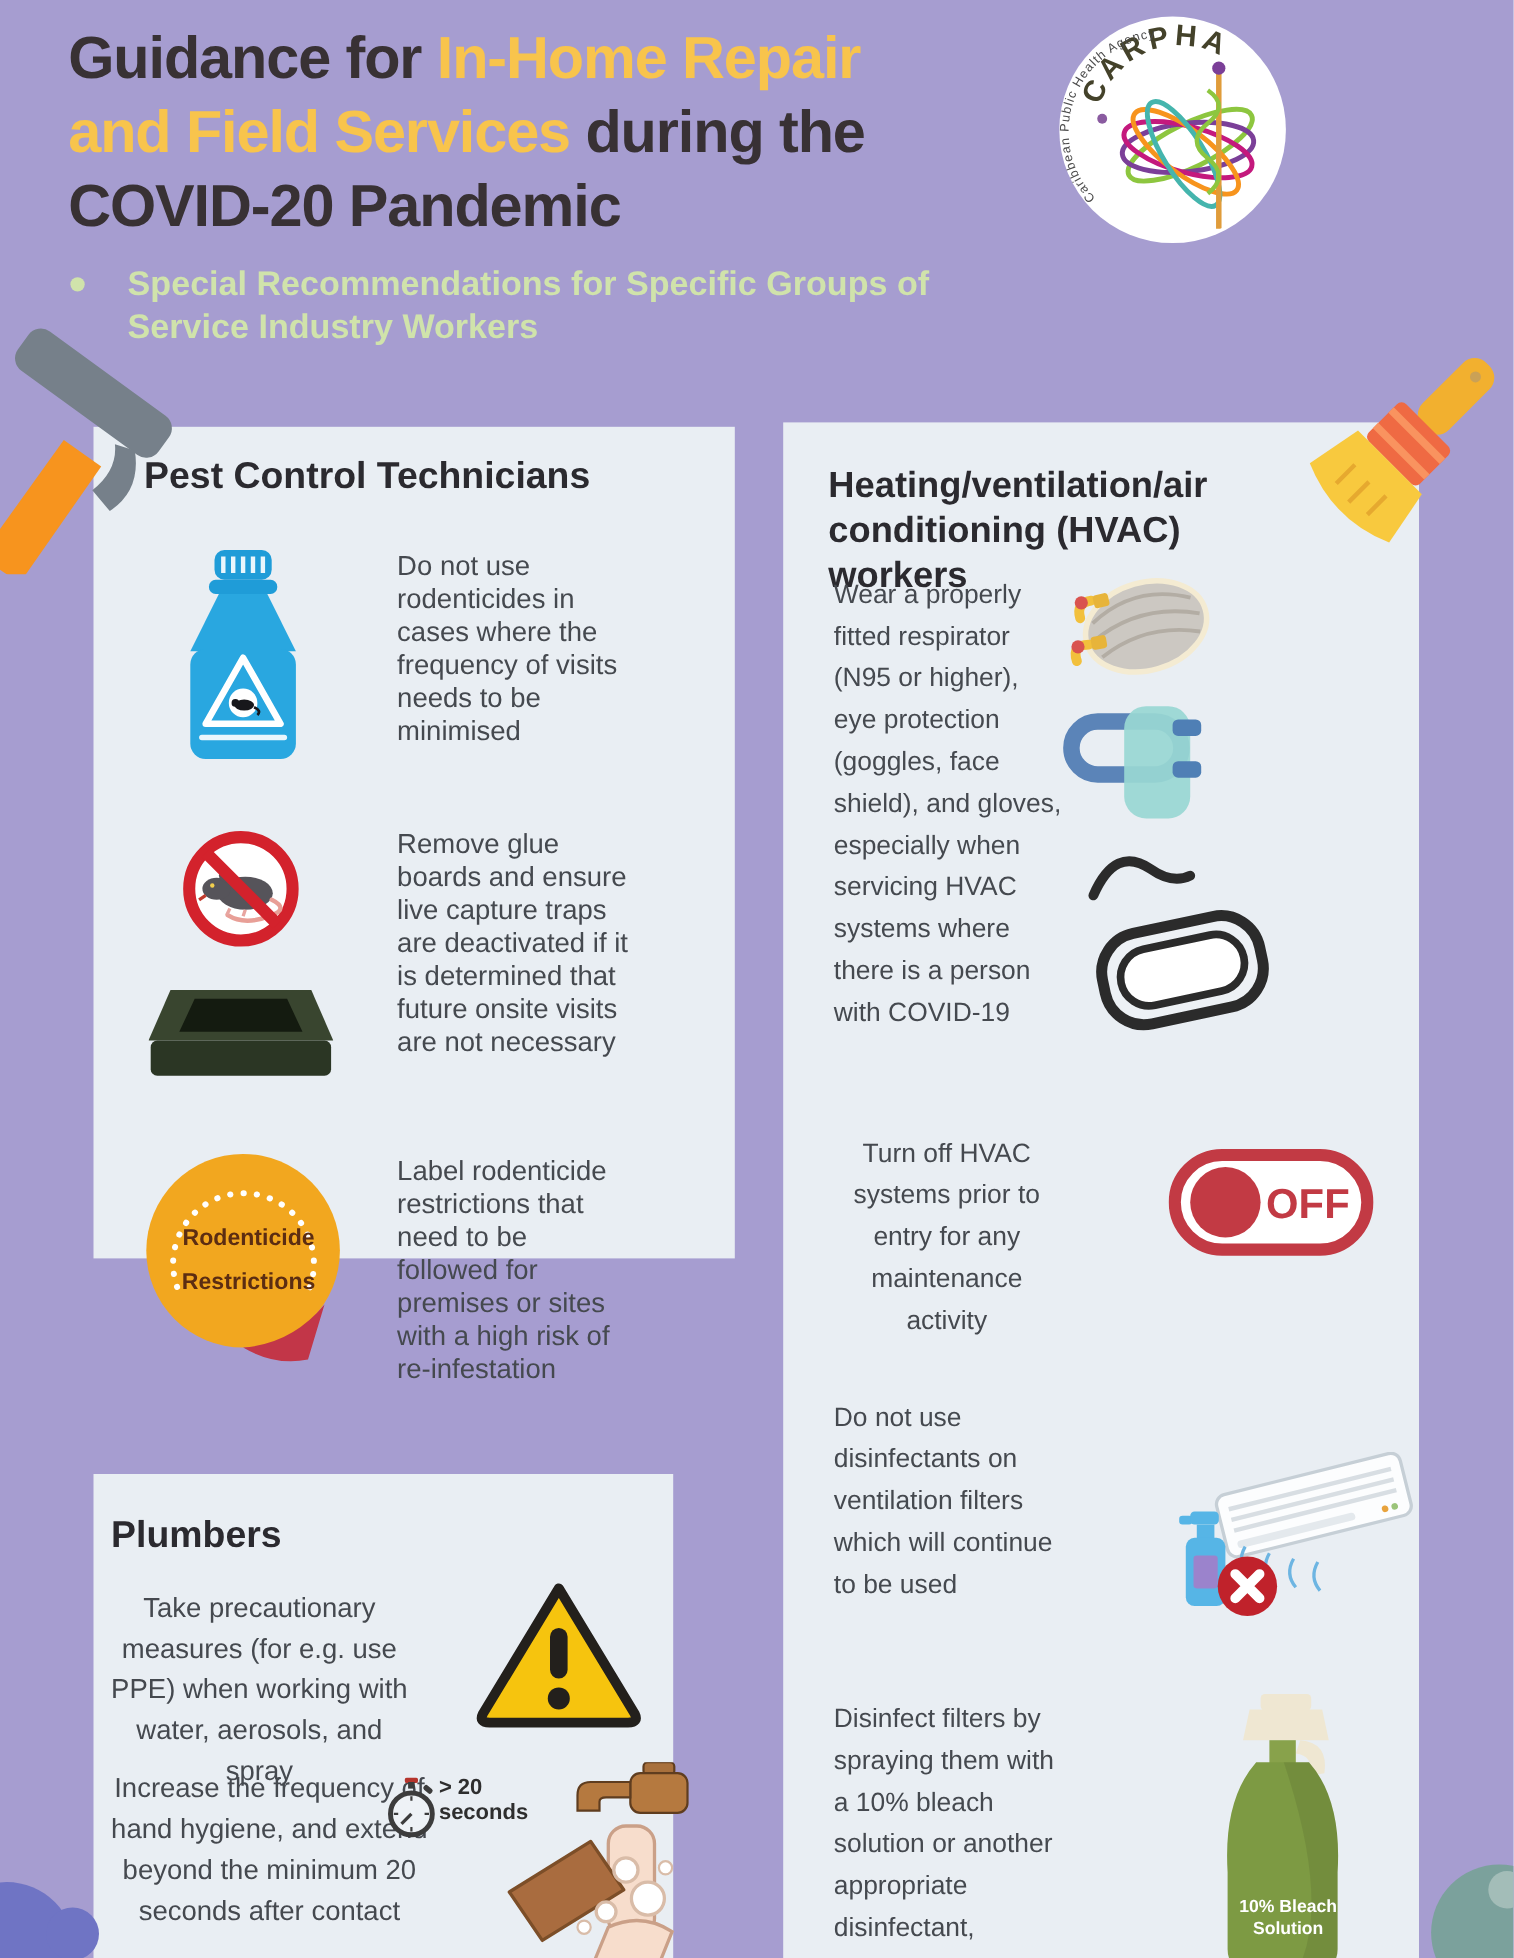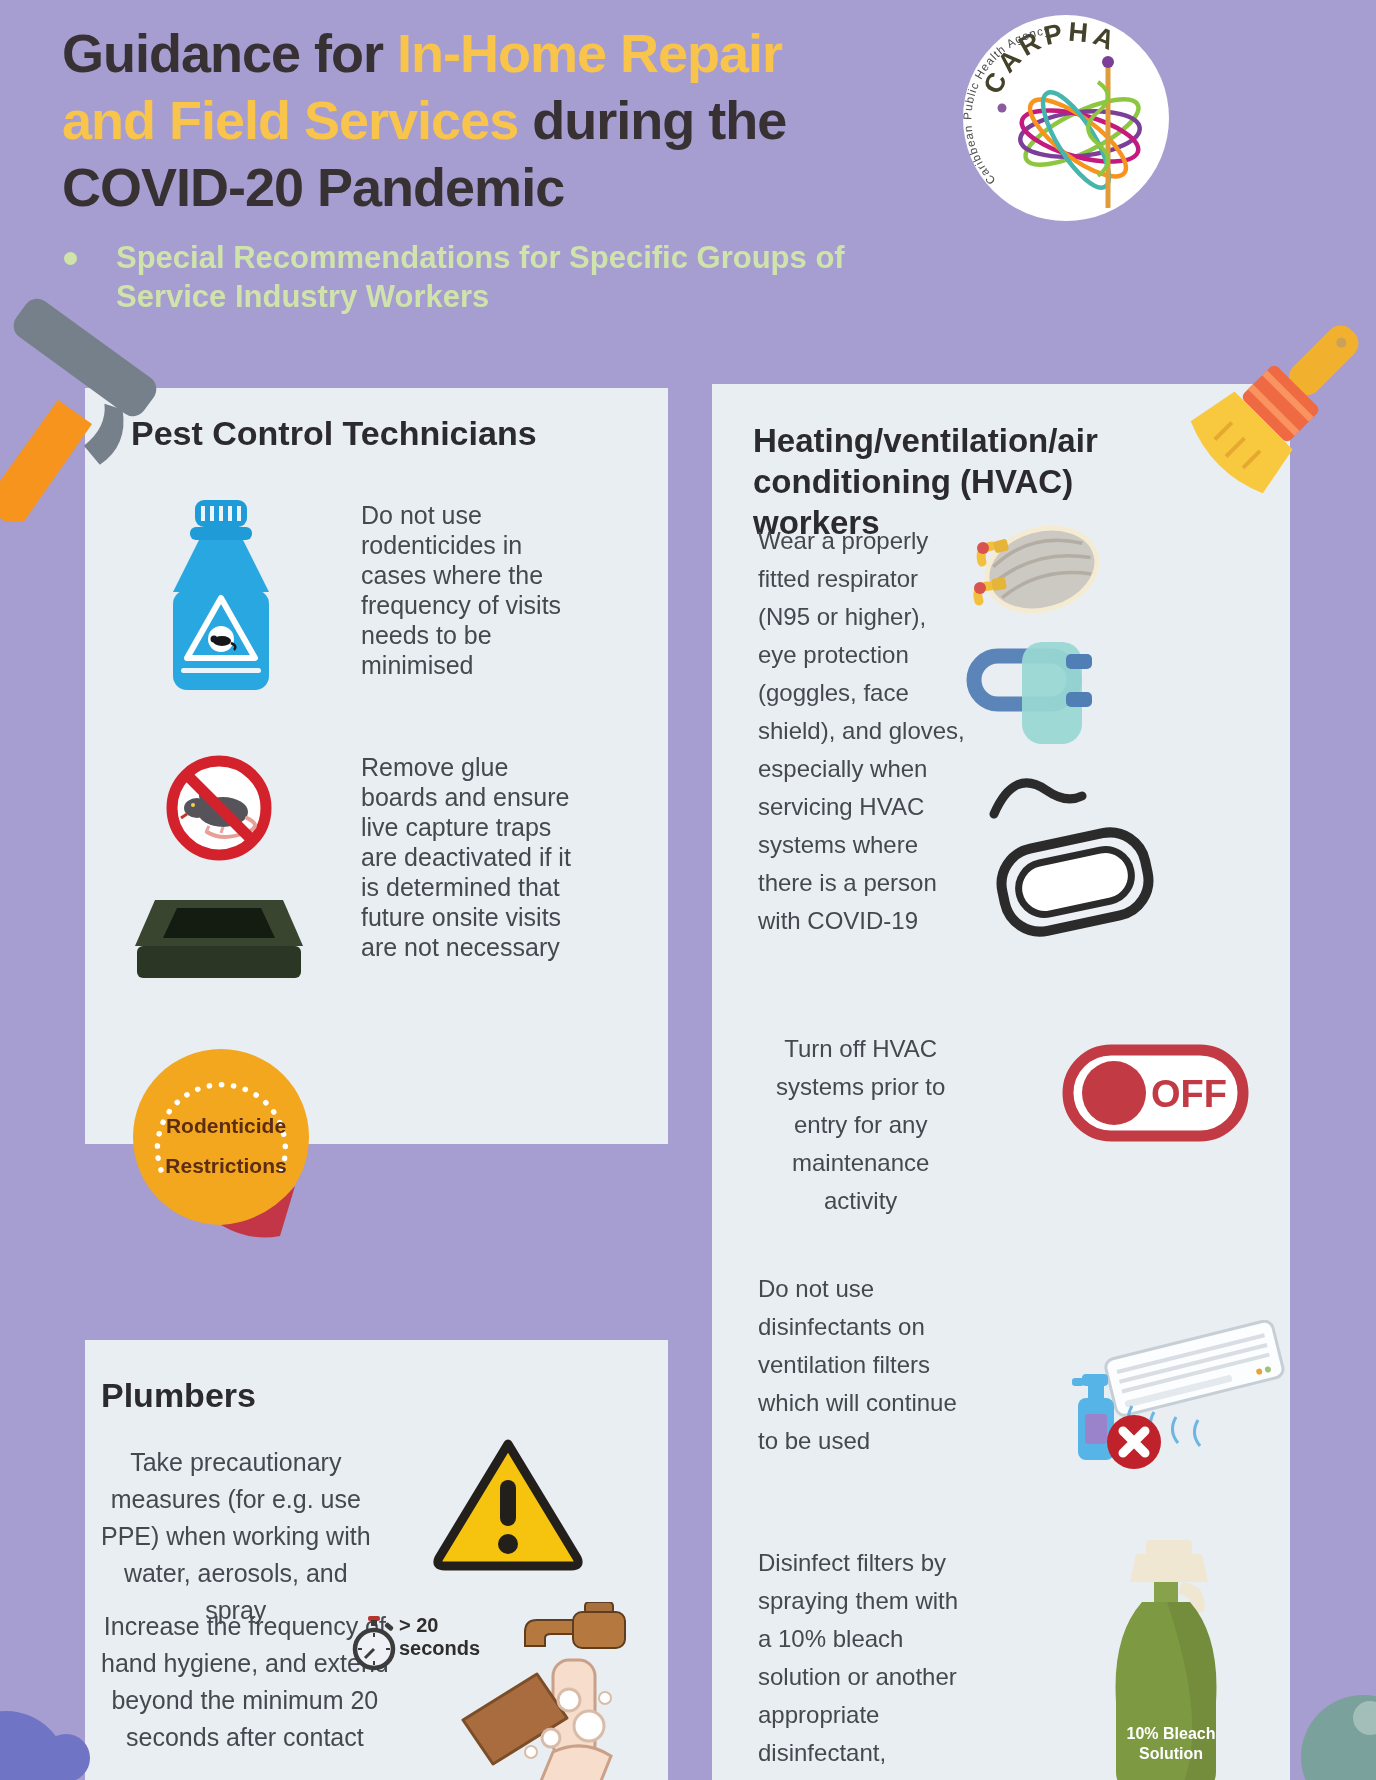--- a/index.html
+++ b/index.html
@@ -11,21 +11,21 @@
   
   #title-block{left:62px;top:20px;z-index:2;}
   .title-line{font-weight:800;font-size:54px;line-height:67px;letter-spacing:-1px;color:#383134;white-space:nowrap;}
   .title-accent{color:#f8c44c;}
   #subtitle{left:92px;top:238px;font-weight:700;font-size:31px;line-height:39px;
             color:#d0e3ab;white-space:pre-line;z-index:2;margin-left:24px;}
   #subtitle-bullet{left:64px;top:252px;width:13px;height:13px;border-radius:50%;background:#d0e3ab;z-index:2;}
   #logo{left:960px;top:12px;width:212px;height:212px;z-index:2;}
   
   #pest-panel{left:85px;top:388px;width:583px;height:756px;}
-  #plumbers-panel{left:85px;top:1340px;width:583px;height:440px;}
+  #plumbers-panel{left:85px;top:1340px;width:527px;height:440px;}
   #hvac-panel{left:712px;top:384px;width:578px;height:1396px;}
   .sec-title{position:absolute;font-weight:800;color:#2b2a2f;}
   .para{position:absolute;color:#45494f;font-size:25px;white-space:pre-line;}
   .pest-para{line-height:30px;}
   .plumb-para{line-height:37px;text-align:center;}
   .hvac-para{font-size:24px;line-height:38px;}
   .icon{position:absolute;}
   #badge-label{left:66px;top:718px;width:150px;text-align:center;font-weight:800;
                font-size:21px;line-height:40px;color:#5c2d12;white-space:pre-line;}
   #timer-label{left:314px;top:274px;font-weight:800;font-size:20px;line-height:23px;
@@ -157,20 +157,27 @@
 future onsite visits
 are not necessary</div>
 
     <svg class="icon" style="left:40px;top:652px;width:200px;height:200px;" viewBox="0 0 200 200">
       <circle cx="96" cy="97" r="88" fill="#f2a71f"></circle>
       <path d="M96,185 Q140,182 170,146 L155,196 Q125,202 96,185 Z" fill="#c23648"></path>
       <path d="M36,130 A64,64 0 1 1 156,132" fill="none" stroke="#fff" stroke-width="5.5" stroke-linecap="round" stroke-dasharray="0.2 12"></path>
     </svg>
     <div class="abs" id="badge-label">Rodenticide
 Restrictions</div>
+    <div class="para pest-para" style="left:276px;top:662px;">Label rodenticide
+restrictions that
+need to be
+followed for
+premises or sites
+with a high risk of
+re-infestation</div>
   </div>
 
   <div class="panel" id="plumbers-panel">
     <div class="sec-title" style="left:16px;top:36px;font-size:34px;">Plumbers</div>
 
     <div class="para plumb-para" style="left:16px;top:104px;">Take precautionary
 measures (for e.g. use
 PPE) when working with
 water, aerosols, and
 spray</div>

